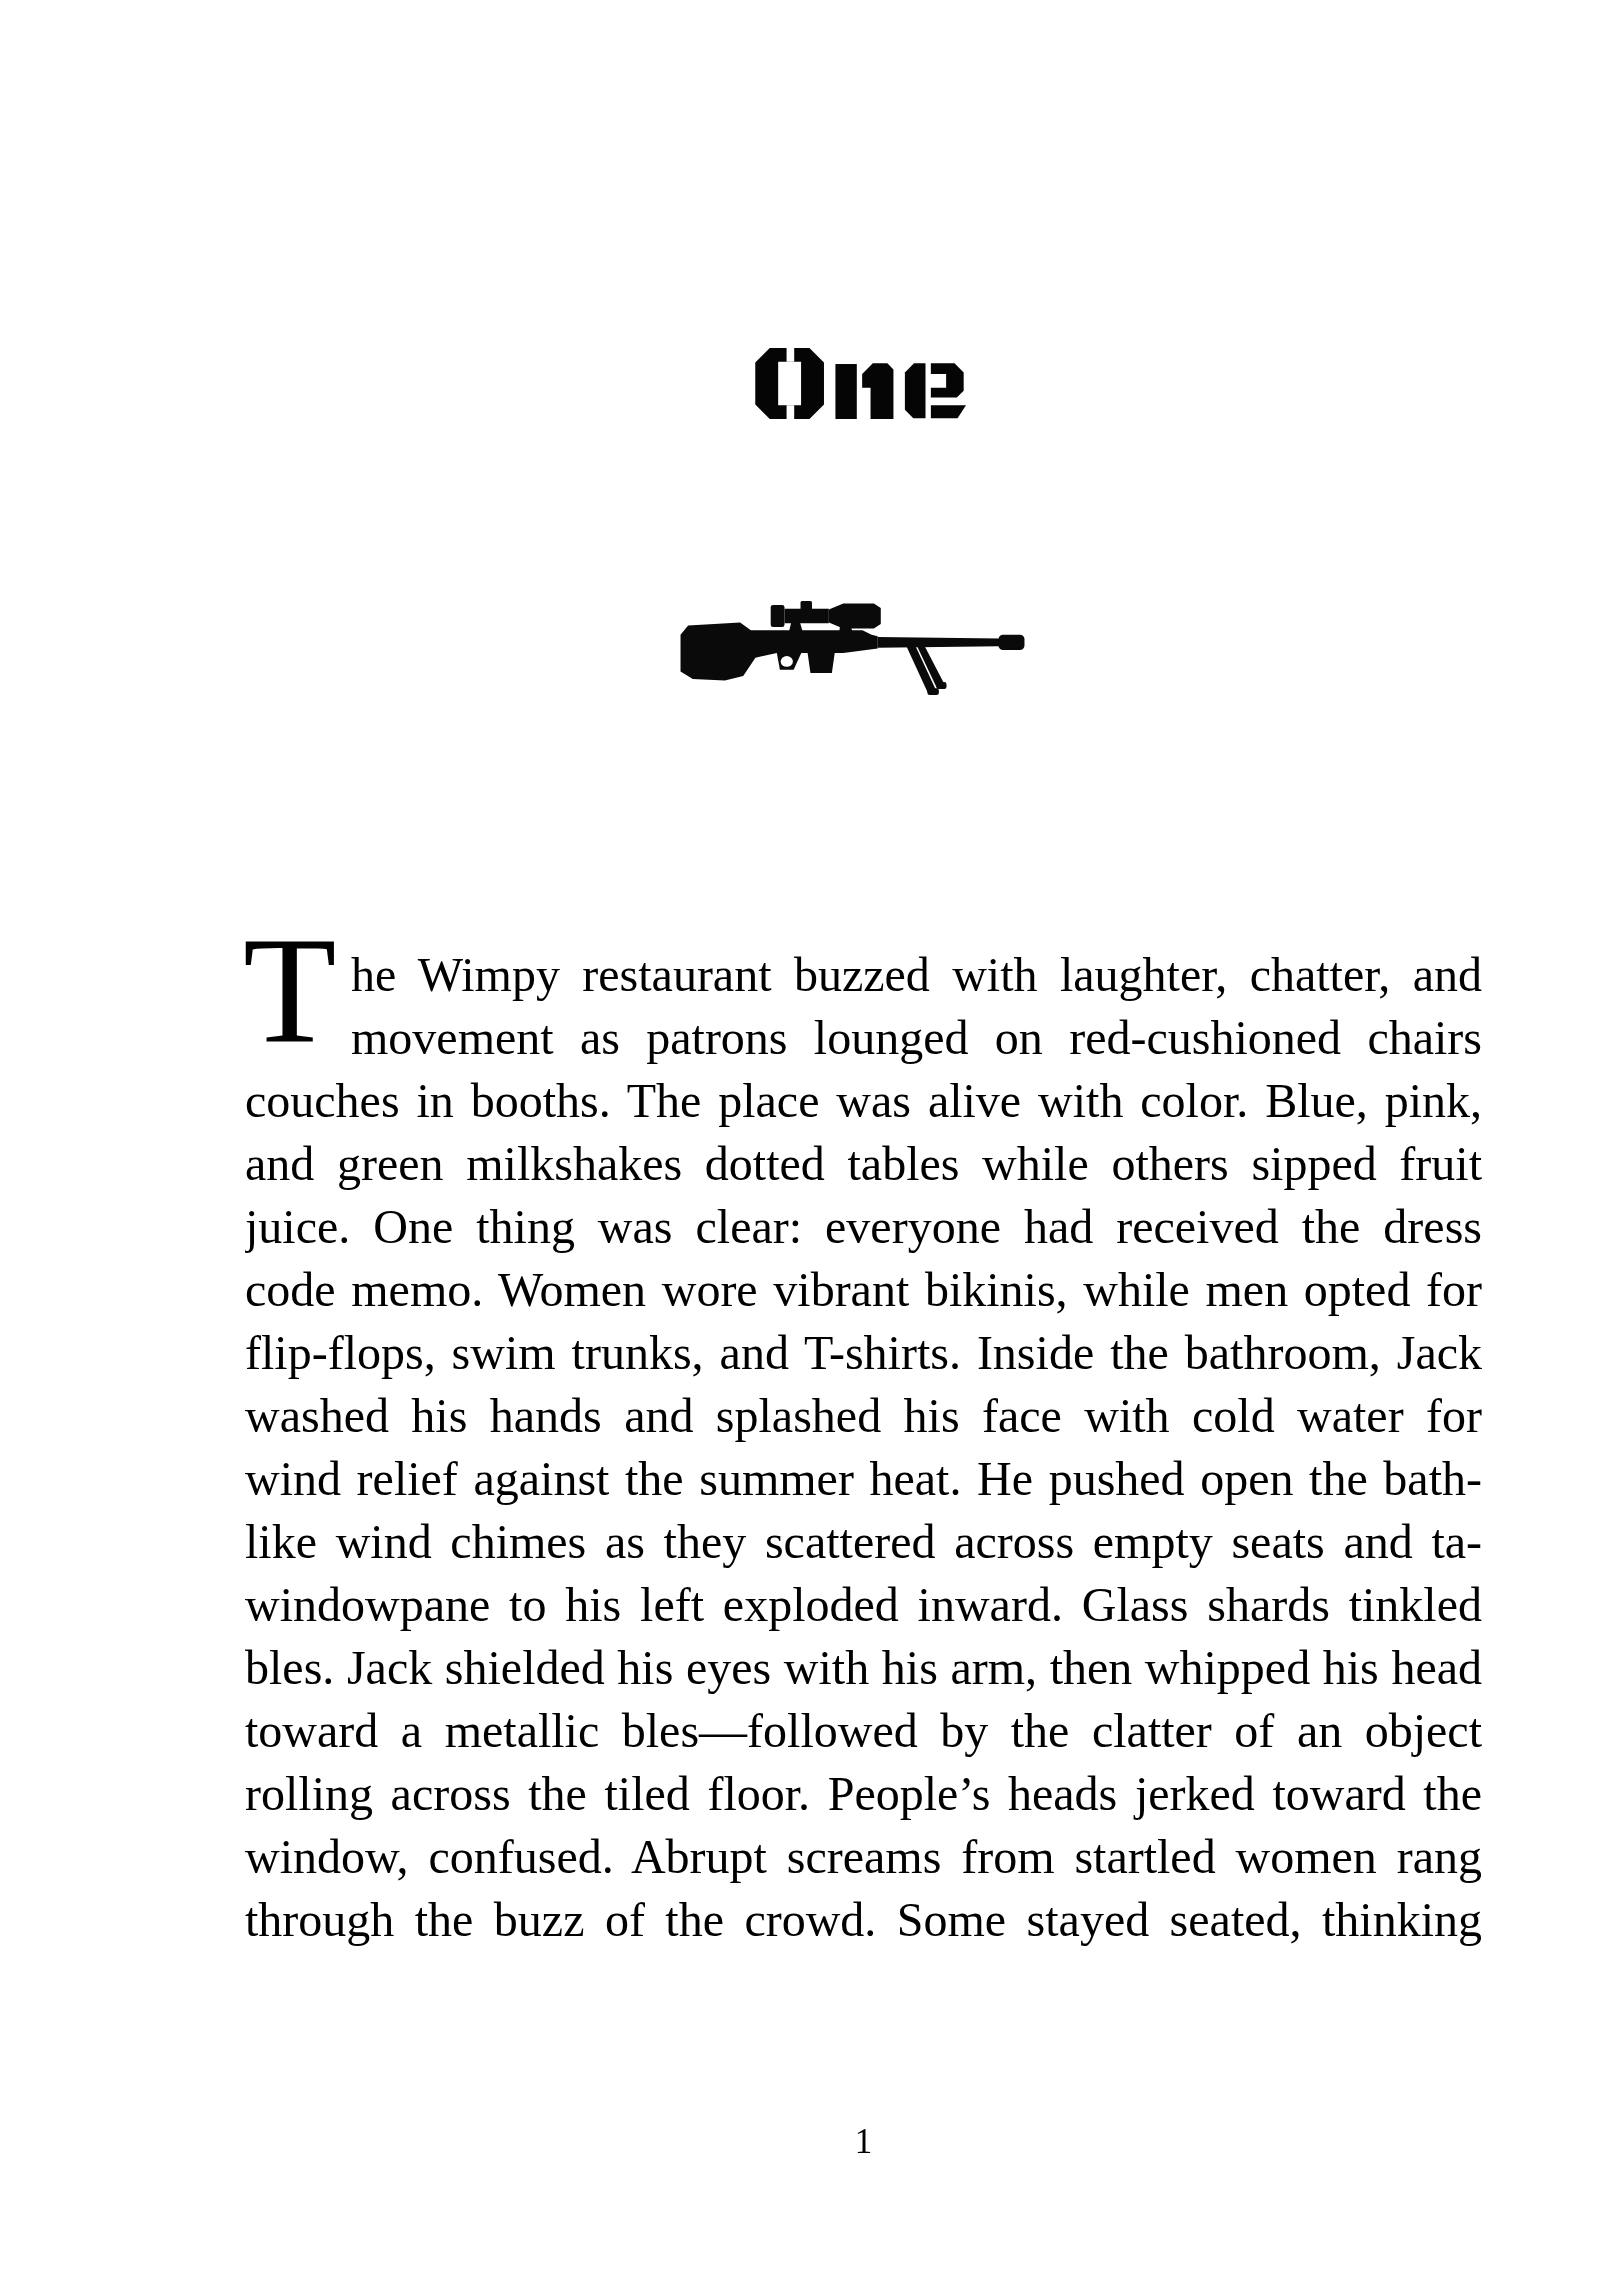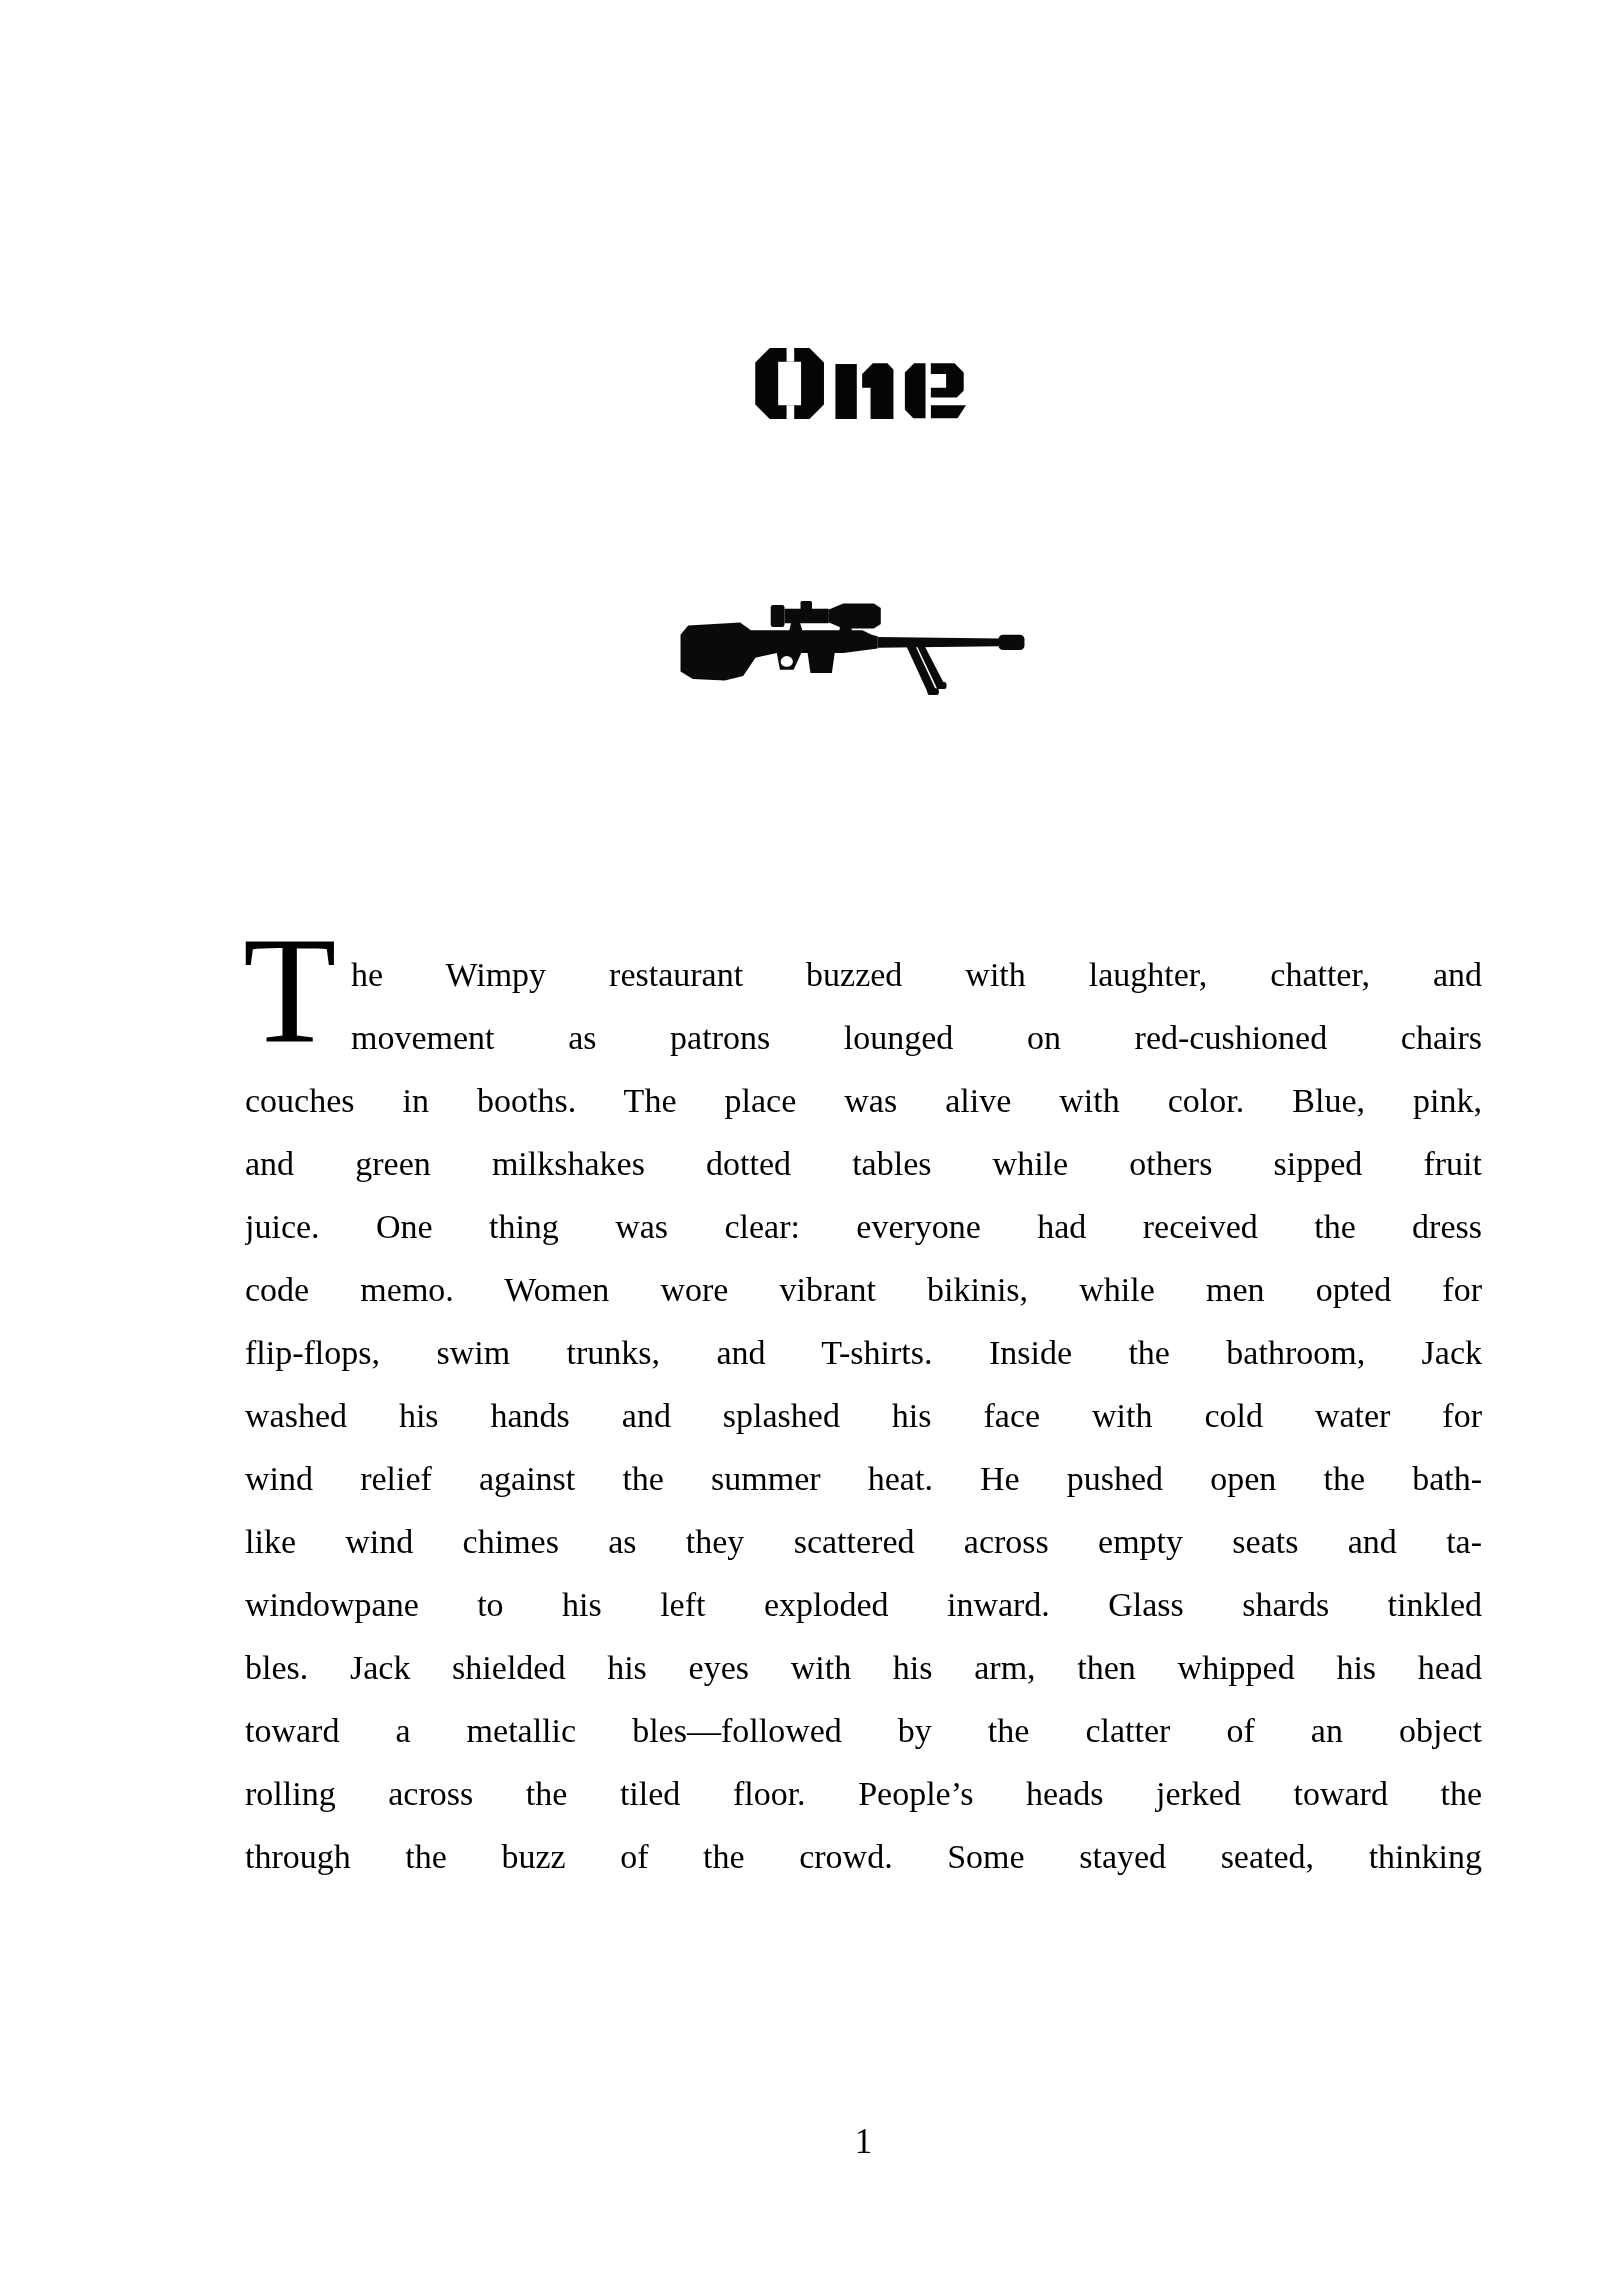--- a/index.html
+++ b/index.html
@@ -28,21 +28,21 @@
   .illustration svg { display:block; width:347px; height:98px; }
   .dropcap {
     position:absolute; left:243px; top:914px;
     font-size:153px; line-height:153px;
     font-family:"Liberation Serif", serif;
   }
   .body-text {
     position:absolute; left:245px; top:943px; width:1237px;
   }
   .line {
-    font-size:34px; line-height:63px; height:63px;
+    font-size:48px; line-height:63px; height:63px;
     text-align:justify; text-align-last:justify;
     -moz-text-align-last:justify;
     overflow:hidden;
   }
   .line.indent { margin-left:106px; }
   .page-number {
     position:absolute; left:245px; top:2124px; width:1237px;
     font-size:35px; line-height:35px; text-align:center;
   }
 </style>
@@ -115,20 +115,21 @@
         <div class="line">juice. One thing was clear: everyone had received the dress</div>
         <div class="line">code memo. Women wore vibrant bikinis, while men opted for</div>
         <div class="line">flip-flops, swim trunks, and T-shirts. Inside the bathroom, Jack</div>
         <div class="line">washed his hands and splashed his face with cold water for</div>
         <div class="line">wind relief against the summer heat. He pushed open the bath-</div>
         <div class="line">like wind chimes as they scattered across empty seats and ta-</div>
         <div class="line">windowpane to his left exploded inward. Glass shards tinkled</div>
         <div class="line">bles. Jack shielded his eyes with his arm, then whipped his head</div>
         <div class="line">toward a metallic bles—followed by the clatter of an object</div>
         <div class="line">rolling across the tiled floor. People’s heads jerked toward the</div>
+        <div class="line">window, confused. Abrupt screams from startled women rang</div>
         <div class="line">through the buzz of the crowd. Some stayed seated, thinking</div>
       </div>
   </div>
 
   <div class="page-number">1</div>
 
 </div>
 
 
 </body></html>

